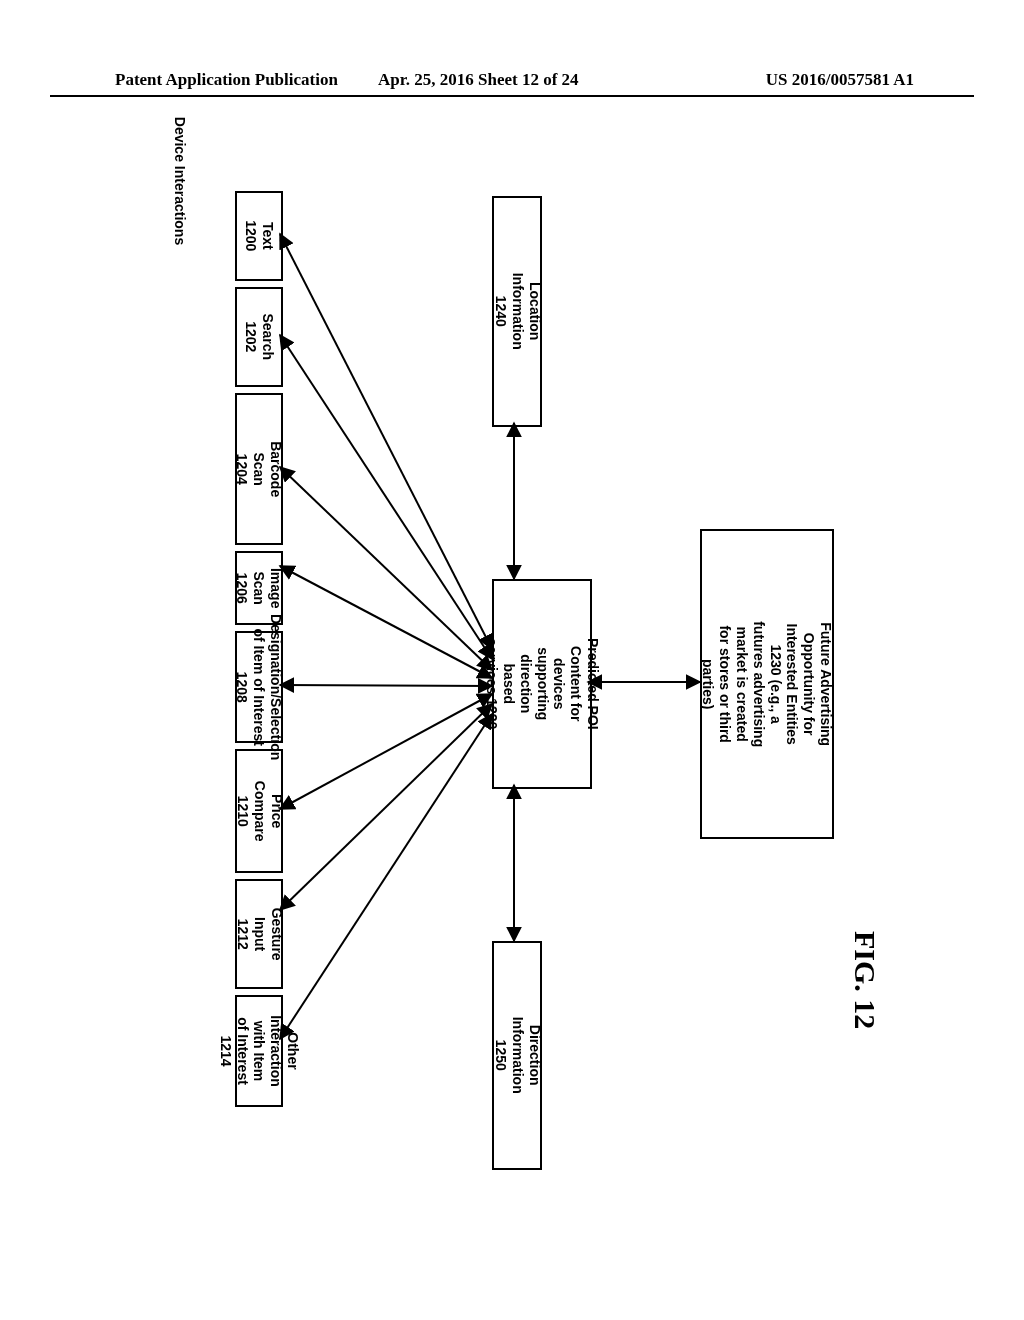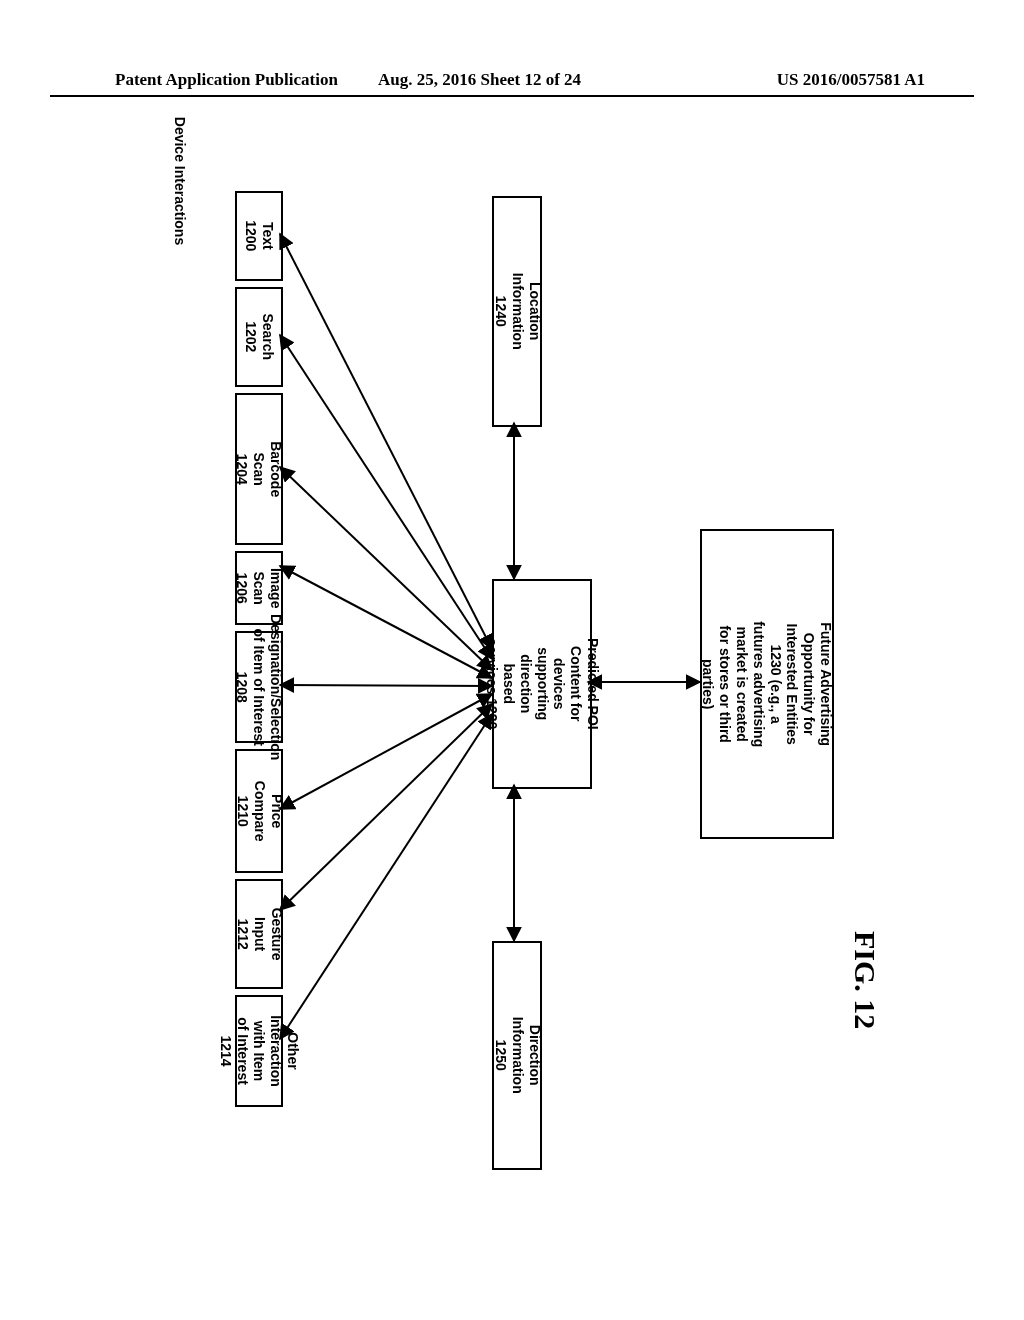--- a/index.html
+++ b/index.html
@@ -27,21 +27,21 @@
   .header-left {
     position: absolute;
     left: 115px;
   }
   .header-center {
     position: absolute;
     left: 378px;
   }
   .header-right {
     position: absolute;
-    right: 99px;
+    right: 110px;
   }
   .hr-line {
     position: absolute;
     top: 95px;
     left: 50px;
     width: 924px;
     height: 1px;
     border-top: 2px solid #000;
   }
 
@@ -92,21 +92,21 @@
     pointer-events: none;
   }
 </style>
 </head>
 <body>
 
 <div class="page">
 
   <div class="header">
     <span class="header-left">Patent Application Publication</span>
-    <span class="header-center">Aug. 25, 2016  Sheet 12 of 24</span>
+    <span class="header-center">Apr. 25, 2016  Sheet 12 of 24</span>
     <span class="header-right">US 2016/0057581 A1</span>
   </div>
   <div class="hr-line"></div>
 
   <div class="diagram">
 
     <svg class="arrows" viewBox="0 0 784 1052">
       <defs>
         <marker id="ah" viewBox="0 0 10 10" refX="9" refY="5" markerWidth="8" markerHeight="8" orient="auto-start-reverse">
           <path d="M0,0 L10,5 L0,10 z" fill="#000"></path>

